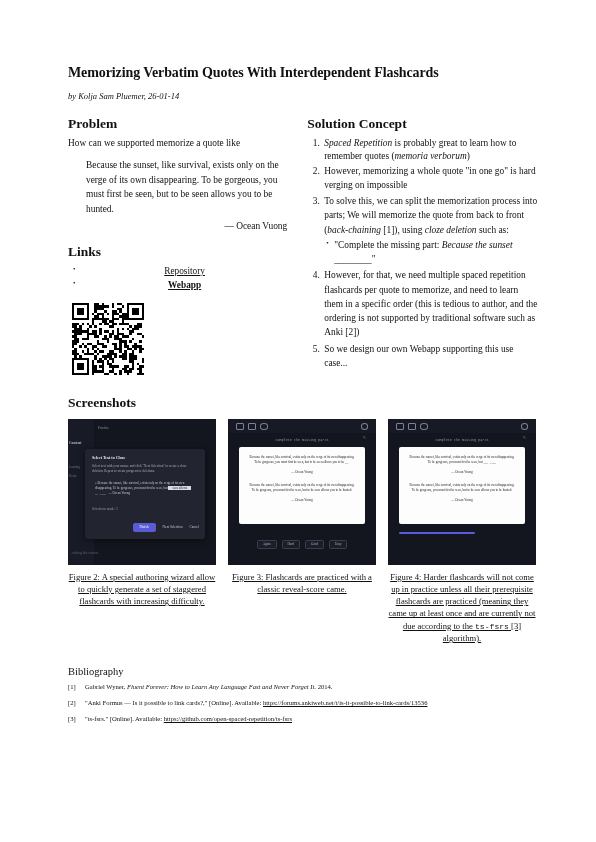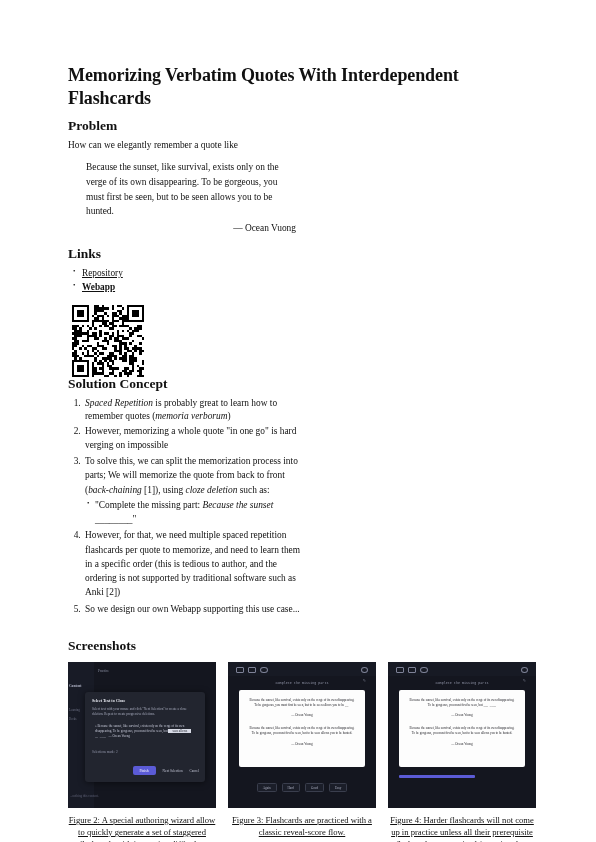--- a/index.html
+++ b/index.html
@@ -4,34 +4,34 @@
 <style>
   html,body{margin:0;padding:0;}
   body{
     width:596px;height:842px;background:#ffffff;
     font-family:"Liberation Serif","DejaVu Serif",serif;
     color:#111111;overflow:hidden;
   }
   .page{position:relative;width:596px;height:842px;box-sizing:border-box;
         padding:64px 58px 0 68px;}
   h1.title{
-    font-size:18px;line-height:1.28;font-weight:bold;margin:0 0 9px 0;
+    font-size:14px;line-height:1.28;font-weight:bold;margin:0 0 9px 0;
     letter-spacing:-0.1px;
   }
   .byline{font-size:8.5px;font-style:italic;margin:0 0 16px 0;color:#111;}
   h2.sec{font-size:13.5px;font-weight:bold;margin:0 0 5px 0;line-height:1.1;}
-  .cols{display:flex;align-items:flex-start;flex-direction:column;}
+  .cols{display:flex;gap:20px;align-items:flex-start;}
   .colL{width:228px;}
   .colR{width:240px;}
   p.lead{font-size:9.4px;line-height:1.38;margin:0 0 6px 0;}
   blockquote.quote{
     margin:8px 0 4px 18px;font-size:9.4px;line-height:1.58;
   }
   .attrib{text-align:right;margin-top:2px;font-size:9.4px;}
-  ul.links{margin:2px 0 4px 0;padding-left:14px;list-style:none;}
+  ul.links{margin:2px 0 4px 0;padding-left:14px;list-style:none;text-align:center;}
   ul.links li{font-size:9.3px;line-height:1.5;position:relative;}
   ul.links li:before{content:"\2022";position:absolute;left:-9px;top:-1px;font-size:7px;}
   ul.links a{color:#111;text-decoration:underline;}
   ul.links li.bold a{font-weight:bold;}
   .qr{margin:10px 0 0 4px;width:72px;height:72px;display:block;}
   ol.steps{margin:0;padding-left:15px;font-size:9.4px;line-height:1.42;}
   ol.steps>li{margin-bottom:2px;padding-left:2px;}
   ol.steps>li.loose{line-height:1.52;}
   ul.sub{list-style:none;margin:2px 0 2px 0;padding-left:10px;}
   ul.sub li{position:relative;font-size:9.4px;line-height:1.45;}
@@ -89,26 +89,27 @@
   .ref{font-size:6.6px;line-height:1.5;margin-bottom:6px;display:flex;gap:5px;}
   .refnum{width:12px;flex:none;}
   .ref a{color:#111;text-decoration:underline;word-break:break-all;}
 </style>
 </head>
 <body>
 
 <div class="page">
 
   <h1 class="title">Memorizing Verbatim Quotes With Interdependent Flashcards</h1>
+  <div class="byline">by Kolja Sam Pluemer, 26-01-14</div>
 
   <div class="cols">
 
     <div class="colL">
       <h2 class="sec">Problem</h2>
-      <p class="lead">How can we elegantly remember a quote like</p>
+      <p class="lead">How can we supported memorize a quote like</p>
       <blockquote class="quote">
         <span>Because the sunset, like survival, exists only on the verge of its own disappearing. To be gorgeous, you must first be seen, but to be seen allows you to be hunted.</span>
         <div class="attrib">— Ocean Vuong</div>
       </blockquote>
 
       <h2 class="sec" style="margin-top:11px">Links</h2>
       <ul class="links" id="links-list">
           <li class=""><a href="#">Repository</a></li>
           <li class="bold"><a href="#">Webapp</a></li>
         </ul>
@@ -598,21 +599,21 @@
           <div class="cardtxt cardblk2">Because the sunset, like survival, exists only on the verge of its own disappearing. To be gorgeous, you must first be seen, but to be seen allows you to be hunted.</div>
           <div class="cdash">— Ocean Vuong</div>
         </div>
         <div class="ansbtns" id="answer-buttons">
             <span class="ansbtn">Again</span>
             <span class="ansbtn">Hard</span>
             <span class="ansbtn">Good</span>
             <span class="ansbtn">Easy</span>
           </div>
       </div>
-      <div class="cap">Figure 3: Flashcards are practiced with a classic reveal-score flow.</div>
+      <div class="cap">Figure 3: Flashcards are practiced with a classic reveal-score came.</div>
     </div>
 
     <div class="fig">
       <div class="shot">
         <div class="fbar"></div>
         <span class="icn" style="left:8px"></span>
         <span class="icn" style="left:20px"></span>
         <span class="icn r" style="left:32px"></span>
         <span class="icn r" style="right:8px"></span>
         <div class="fhdr">Complete the missing parts</div>

